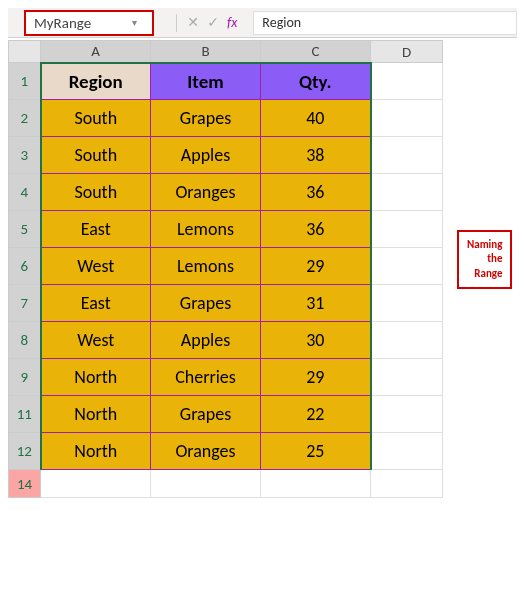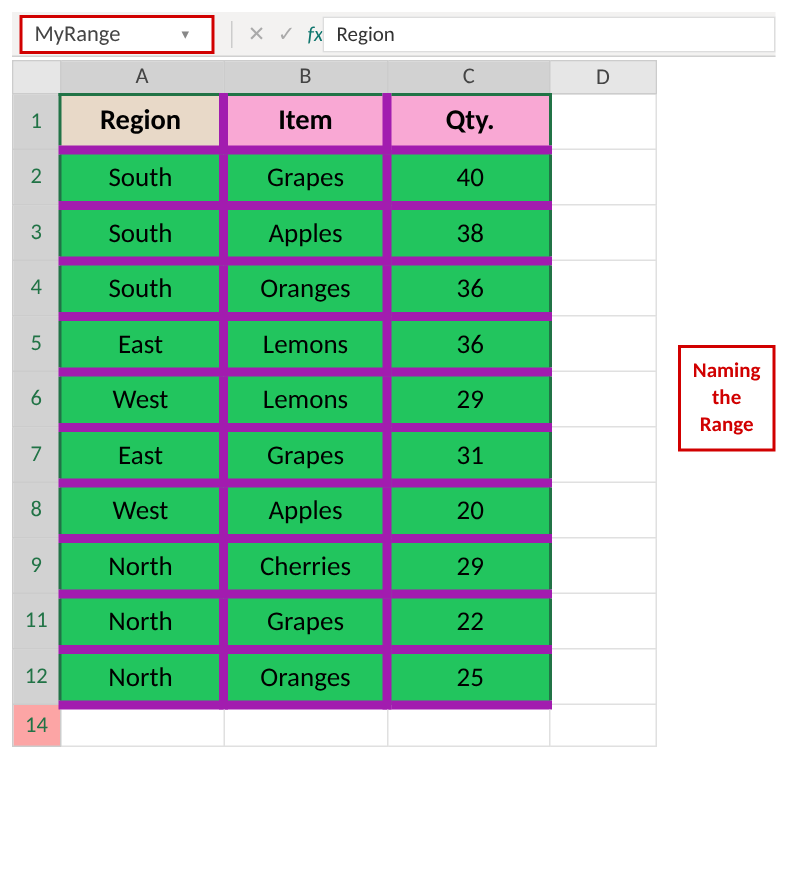--- a/index.html
+++ b/index.html
@@ -17,21 +17,21 @@
     height: 30px;
     background: #f3f2f1;
     border-bottom: 1px solid #d0d0d0;
     margin-bottom: 2px;
   }
   .name-box {
     width: 130px;
     height: 26px;
     background: #fff;
     border: 2px solid #d10000;
-    margin: 0 5px;
+    margin: 0 16px;
     padding: 2px 8px;
     font-size: 15px;
     color: #444;
     display: flex;
     align-items: center;
   }
   .name-box-dropdown {
     width: 12px;
     color: #888;
     font-size: 10px;
@@ -44,23 +44,23 @@
     margin: 0 6px;
   }
   .fb-icon {
     width: 20px;
     text-align: center;
     color: #aaa;
     font-size: 14px;
   }
   .fx-label {
     font-style: italic;
-    color: #0f766e;
+    color: #a21caf;
     font-size: 14px;
-    margin: 0 0 0 4px;
+    margin: 0 16px 0 4px;
   }
   .formula-input {
     flex: 1;
     background: #fff;
     border: 1px solid #ddd;
     height: 24px;
     padding: 2px 8px;
     font-size: 14px;
     color: #333;
     display: flex;
@@ -97,49 +97,49 @@
     font-size: 15px;
     color: #217346;
     width: 32px;
     height: 37px;
     font-weight: normal;
   }
   .row-head.selected {
     background: #d2d2d2;
   }
   .cell {
-    border: 6px solid #a21caf;
+    border: 1px solid #a21caf;
     text-align: center;
     font-size: 18px;
     width: 110px;
     height: 37px;
-    background: #22c55e;
+    background: #eab308;
   }
   .header-cell {
     font-weight: bold;
     font-size: 19px;
-    background: #f9a8d4;
+    background: #8b5cf6;
   }
   .header-cell.first {
     background: #e8d9c8;
   }
   .sel-top { border-top: 2px solid #217346; }
   .sel-bottom { border-bottom: 2px solid #217346; }
   .sel-left { border-left: 2px solid #217346; }
   .sel-right { border-right: 2px solid #217346; }
   .empty-cell {
     border: 1px solid #e0e0e0;
     height: 37px;
   }
   .callout {
     border: 2px solid #d10000;
     color: #d10000;
     font-weight: bold;
-    font-size: 14px;
-    text-align: center;
+    font-size: 11px;
+    text-align: right;
     padding: 6px 8px;
     margin-left: 14px;
     margin-top: 190px;
     line-height: 1.3;
     height: fit-content;
     background: #fff;
   }
   .col-d { width: 72px; }
 </style>
 </head>
@@ -215,21 +215,21 @@
           <th class="row-head selected">7</th>
     <td class="cell sel-left">East</td>
     <td class="cell">Grapes</td>
     <td class="cell sel-right">31</td>
     <td class="empty-cell"></td>
         </tr>
   <tr>
           <th class="row-head selected">8</th>
     <td class="cell sel-left">West</td>
     <td class="cell">Apples</td>
-    <td class="cell sel-right">20</td>
+    <td class="cell sel-right">30</td>
     <td class="empty-cell"></td>
         </tr>
   <tr>
           <th class="row-head selected">9</th>
     <td class="cell sel-left">North</td>
     <td class="cell">Cherries</td>
     <td class="cell sel-right">29</td>
     <td class="empty-cell"></td>
         </tr>
   <tr>

